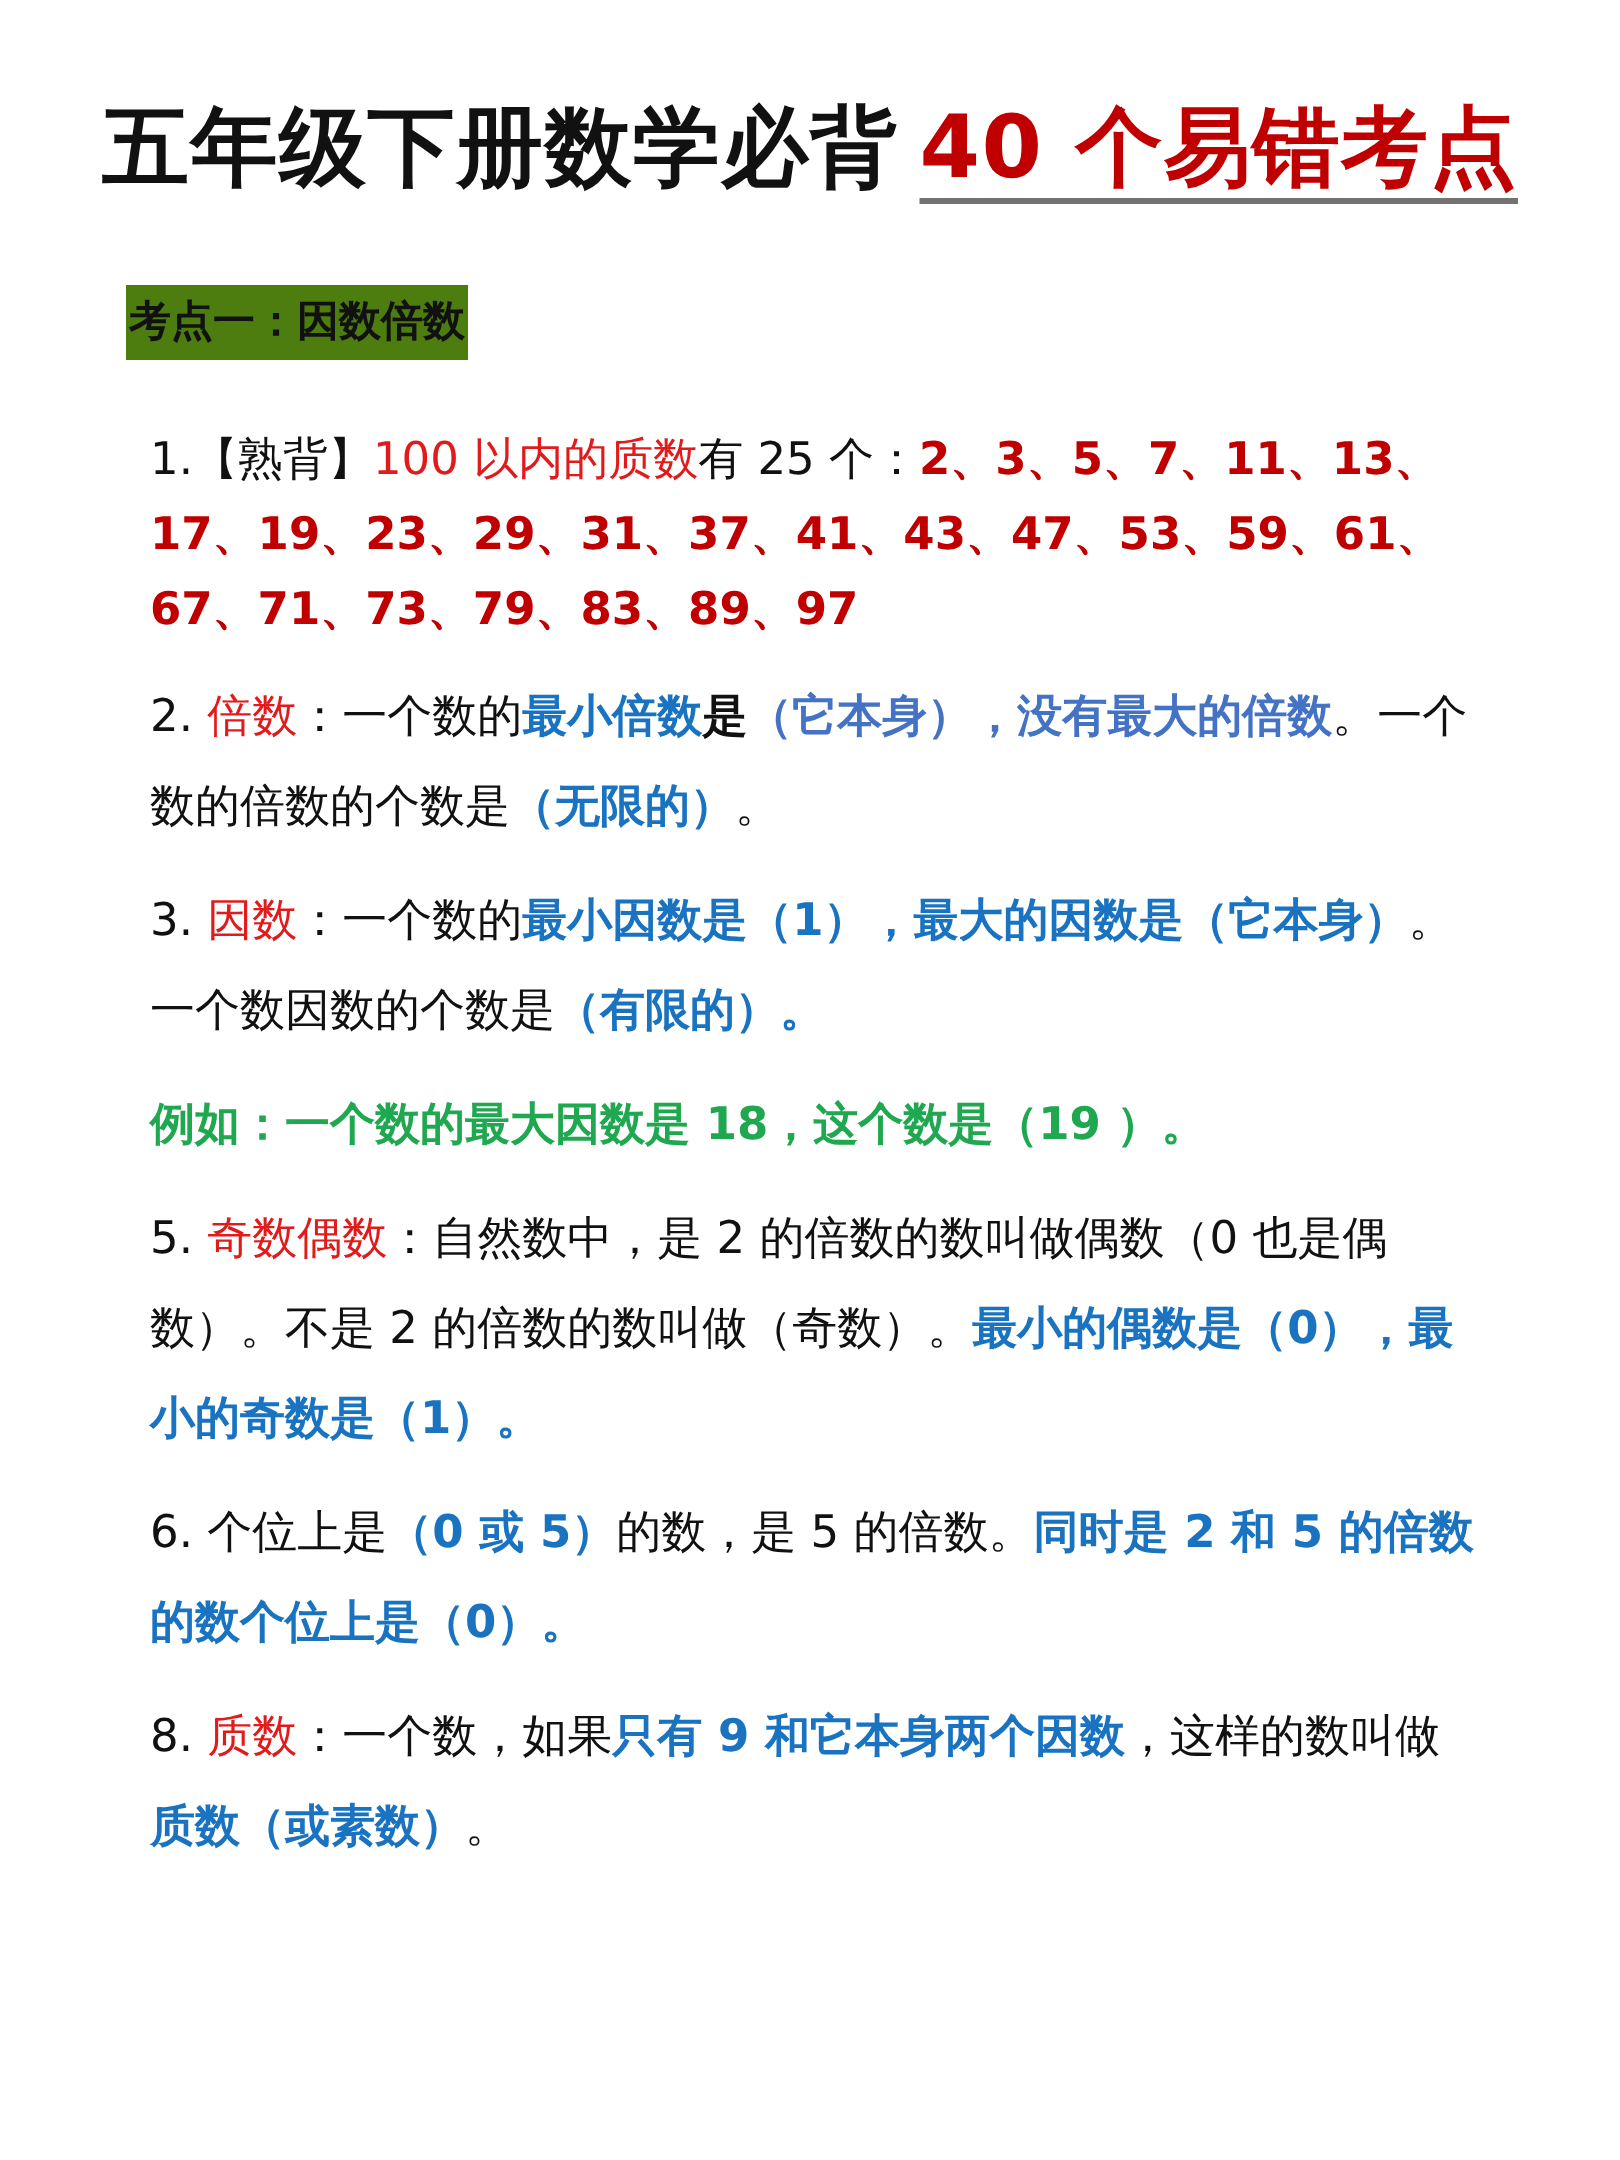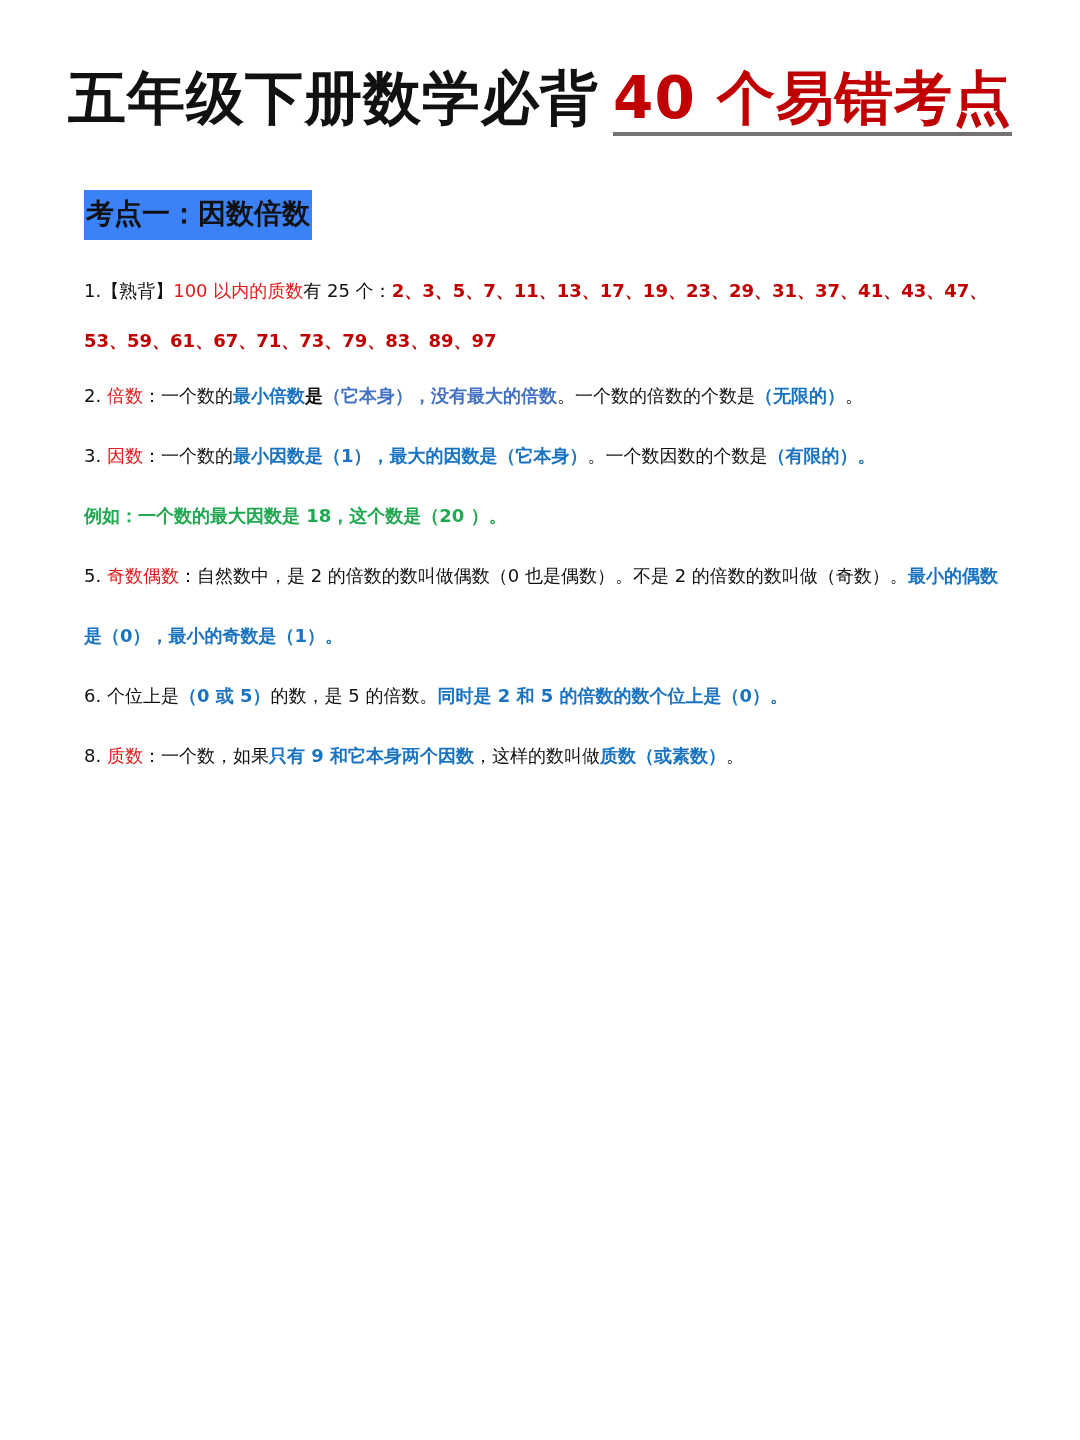--- a/index.html
+++ b/index.html
@@ -11,27 +11,27 @@
   .title {
     position: absolute; top: 62px; left: 0; width: 1080px;
     text-align: center; white-space: nowrap;
     font-size: 58px; font-weight: bold; letter-spacing: 1px;
     line-height: 72px;
   }
   .title .black { color: #111111; }
   .title .red { color: #c00000; border-bottom: 4px solid #737373; padding-bottom: 0px; margin-left: 14px; }
   .section-head {
     position: absolute; top: 190px; left: 84px;
-    background: #3b82f6; padding: 4px 2px 6px 2px;
+    background: #4d7c0f; padding: 4px 2px 6px 2px;
     font-size: 28px; font-weight: bold; line-height: 40px; color: #111;
   }
   .content {
     position: absolute; top: 266px; left: 84px; width: 920px;
   }
-  .para { font-size: 18px; line-height: 60px; margin: 0; }
+  .para { font-size: 30px; line-height: 60px; margin: 16px; }
   .para.primes { line-height: 50px; }
   .seg-black { color: #111111; }
   .seg-red { color: #e11b1b; }
   .seg-darkred { color: #c00000; font-weight: bold; }
   .seg-blue { color: #1a73c0; font-weight: bold; }
   .seg-lightblue { color: #4472c4; font-weight: bold; }
   .seg-blue-normal { color: #4472c4; }
   .seg-green { color: #1fa84f; font-weight: bold; }
   .seg-bold { font-weight: bold; }
 </style>
@@ -48,21 +48,21 @@
   <p class="para primes">
     <span class="seg-black">1.【熟背】</span><span class="seg-red">100 以内的质数</span><span class="seg-black">有 25 个：</span><span class="seg-darkred">2、3、5、7、11、13、17、19、23、29、31、37、41、43、47、53、59、61、67、71、73、79、83、89、97</span>
   </p>
   <p class="para">
     <span class="seg-black">2. </span><span class="seg-red">倍数</span><span class="seg-black">：一个数的</span><span class="seg-blue">最小倍数</span><span class="seg-bold">是</span><span class="seg-lightblue">（它本身），没有最大的倍数</span><span class="seg-black">。一个数的倍数的个数是</span><span class="seg-blue">（无限的）</span><span class="seg-black">。</span>
   </p>
   <p class="para">
     <span class="seg-black">3. </span><span class="seg-red">因数</span><span class="seg-black">：一个数的</span><span class="seg-blue">最小因数是（1），最大的因数是（它本身）</span><span class="seg-black">。一个数因数的个数是</span><span class="seg-blue">（有限的）。</span>
   </p>
   <p class="para">
-    <span class="seg-green">例如：一个数的最大因数是 18，这个数是（20 ）。</span>
+    <span class="seg-green">例如：一个数的最大因数是 18，这个数是（19 ）。</span>
   </p>
   <p class="para">
     <span class="seg-black">5. </span><span class="seg-red">奇数偶数</span><span class="seg-black">：自然数中，是 2 的倍数的数叫做偶数（0 也是偶数）。不是 2 的倍数的数叫做（奇数）。</span><span class="seg-blue">最小的偶数是（0），最小的奇数是（1）。</span>
   </p>
   <p class="para">
     <span class="seg-black">6. 个位上是</span><span class="seg-blue">（0 或 5）</span><span class="seg-black">的数，是 5 的倍数。</span><span class="seg-blue">同时是 2 和 5 的倍数的数个位上是（0）。</span>
   </p>
   <p class="para">
     <span class="seg-black">8. </span><span class="seg-red">质数</span><span class="seg-black">：一个数，如果</span><span class="seg-blue">只有 9 和它本身两个因数</span><span class="seg-black">，这样的数叫做</span><span class="seg-blue">质数（或素数）</span><span class="seg-black">。</span>
   </p>

